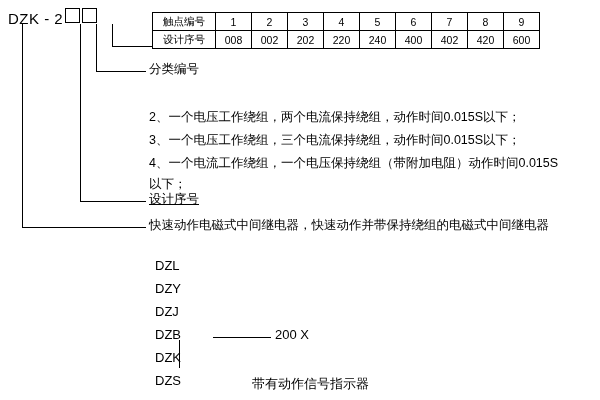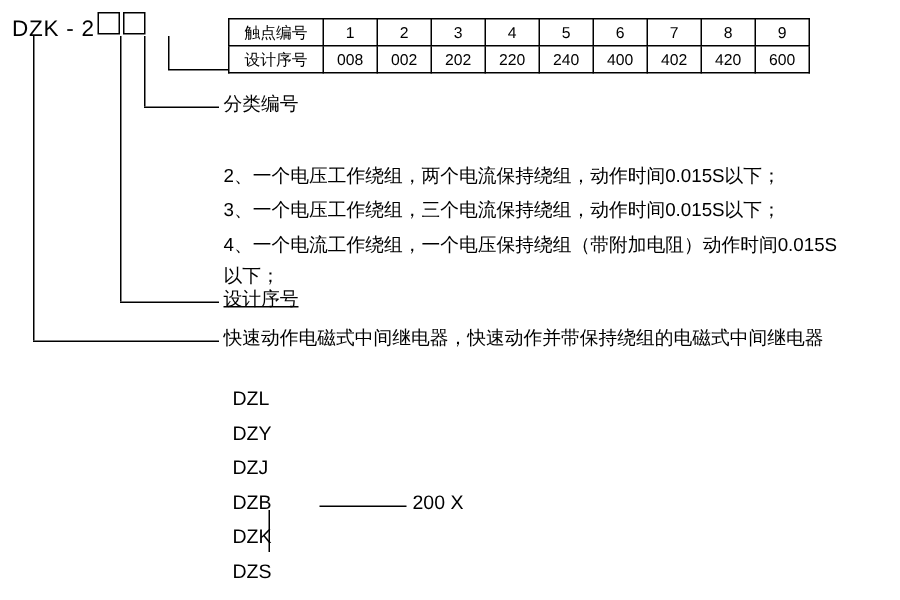--- a/index.html
+++ b/index.html
@@ -204,14 +204,15 @@
     <div class="row">
       <span class="name">DZK</span>
     </div>
     <div class="row">
       <span class="name">DZS</span>
     </div>
   </div>
 
   <div class="bot-v"></div>
 
+  <div class="indicator" style="left:252px; top:375px;">带有动作信号指示器</div>
 
 </div>
 
 </body></html>

